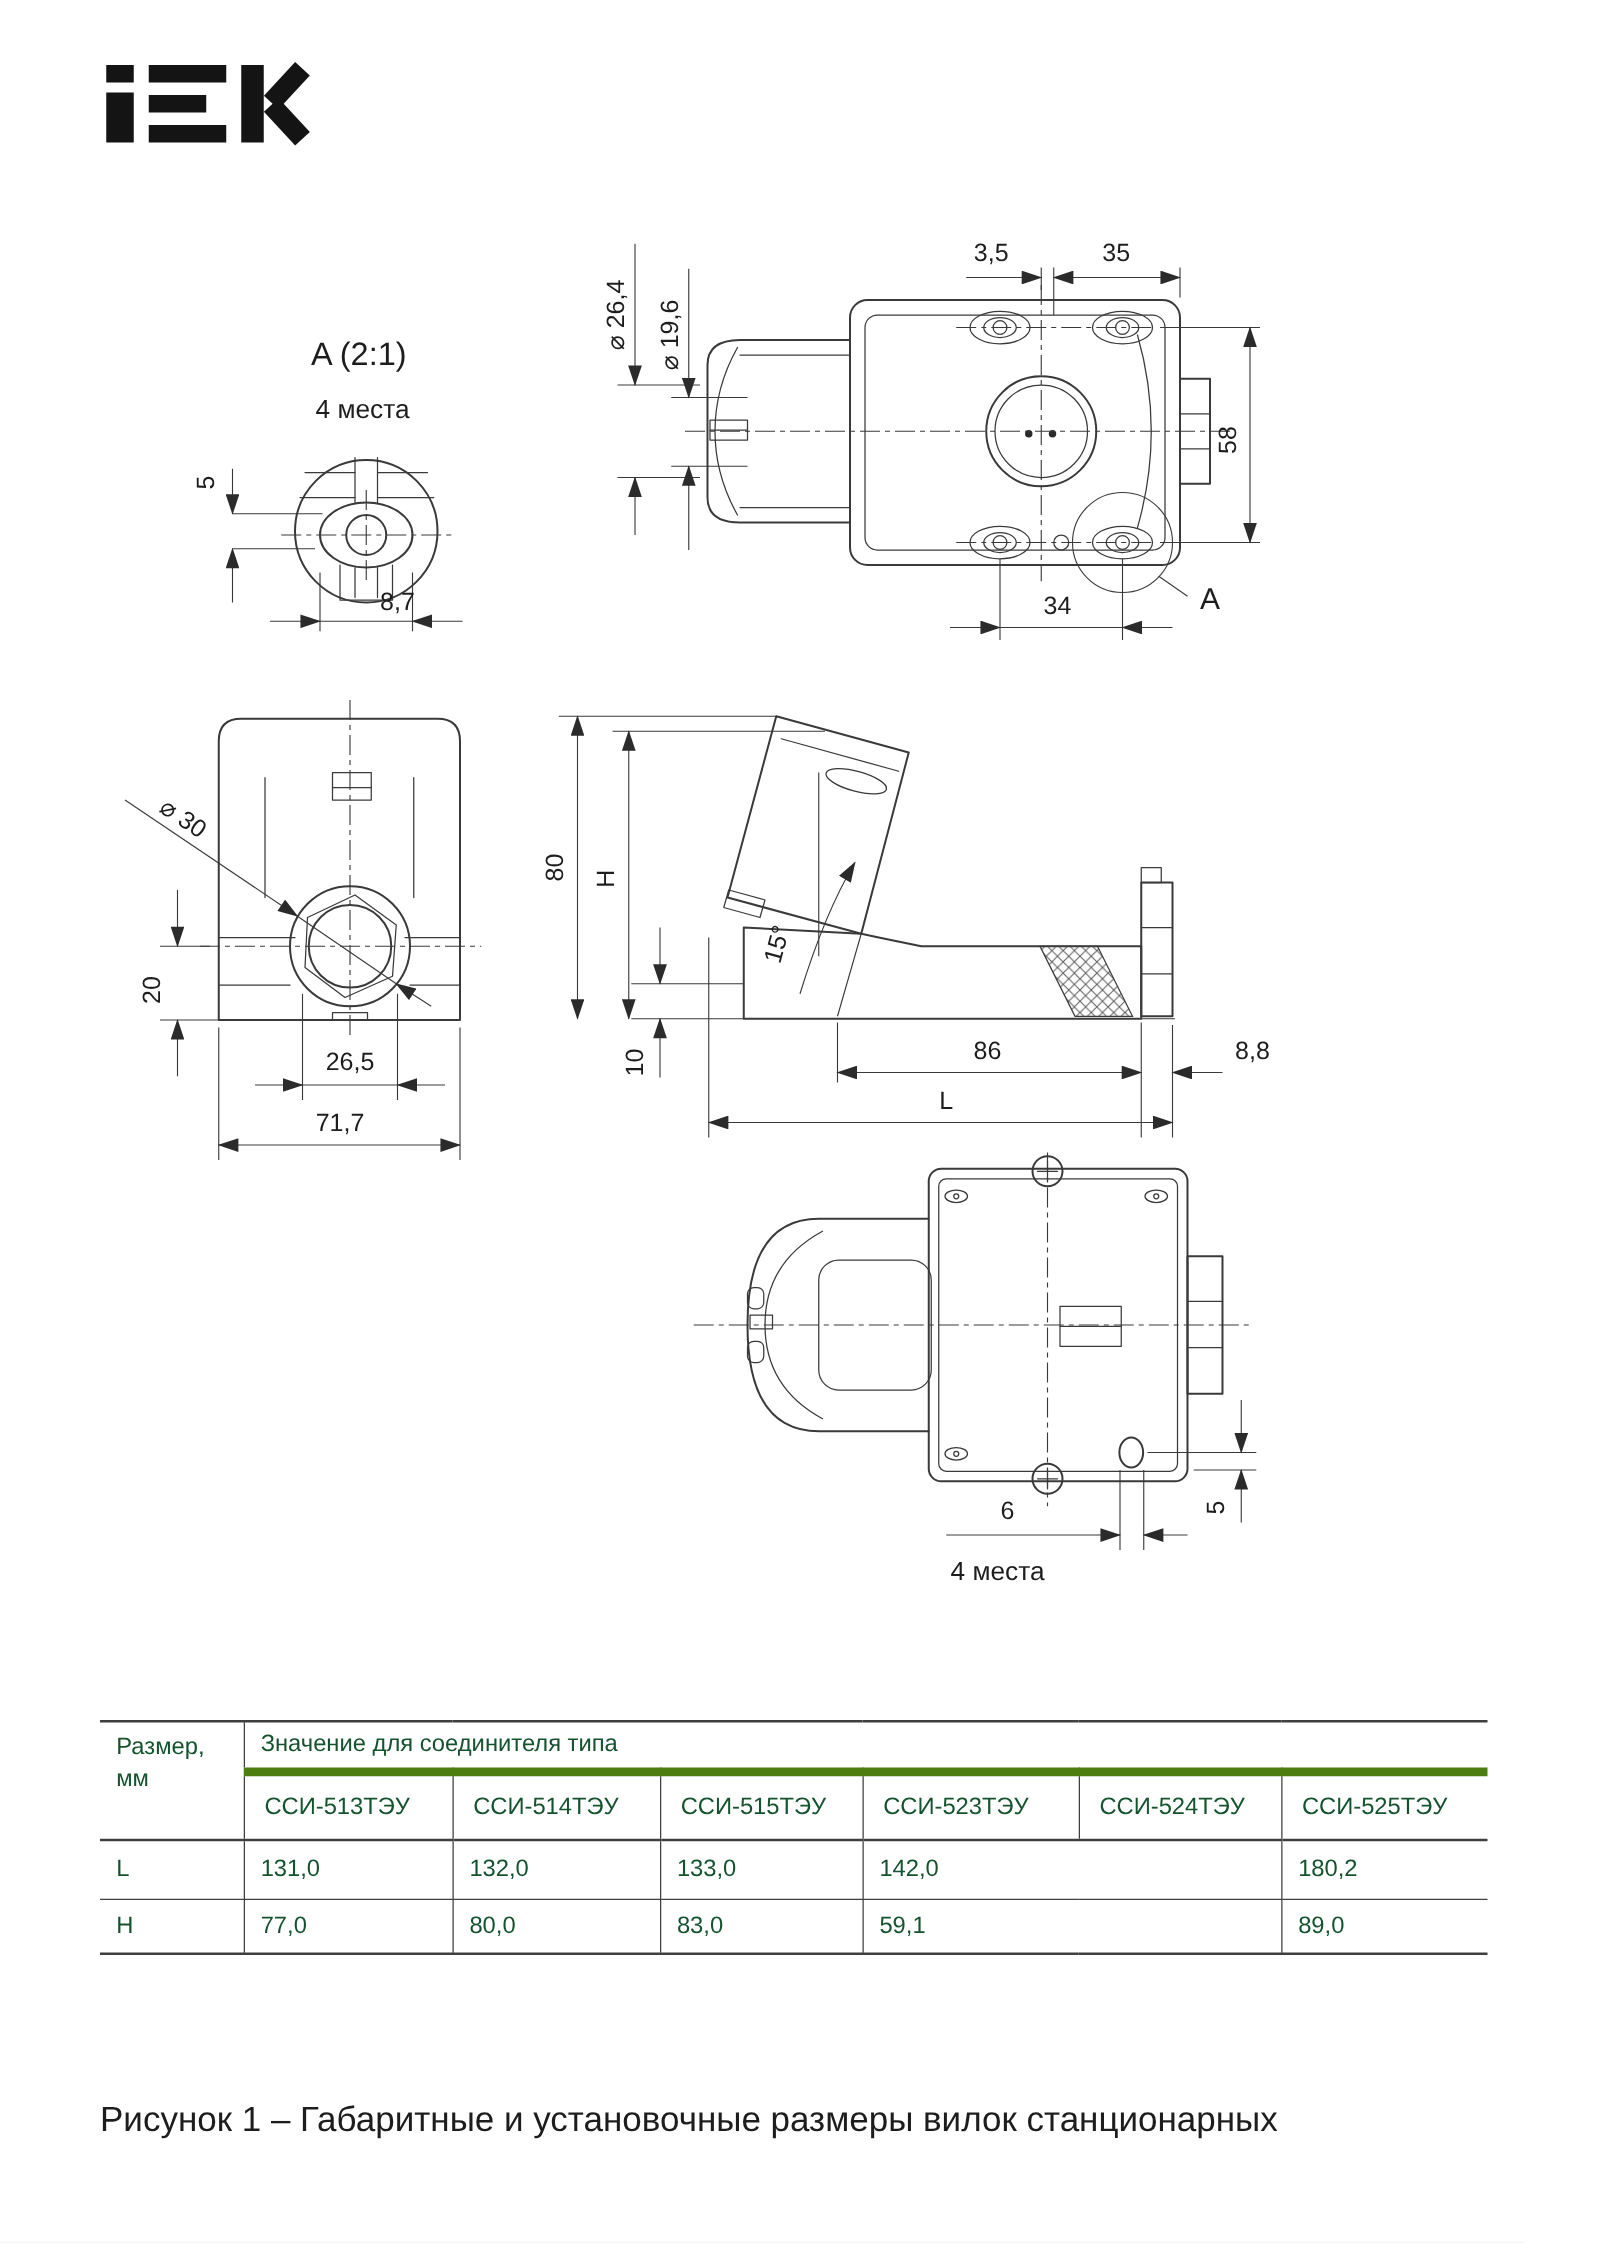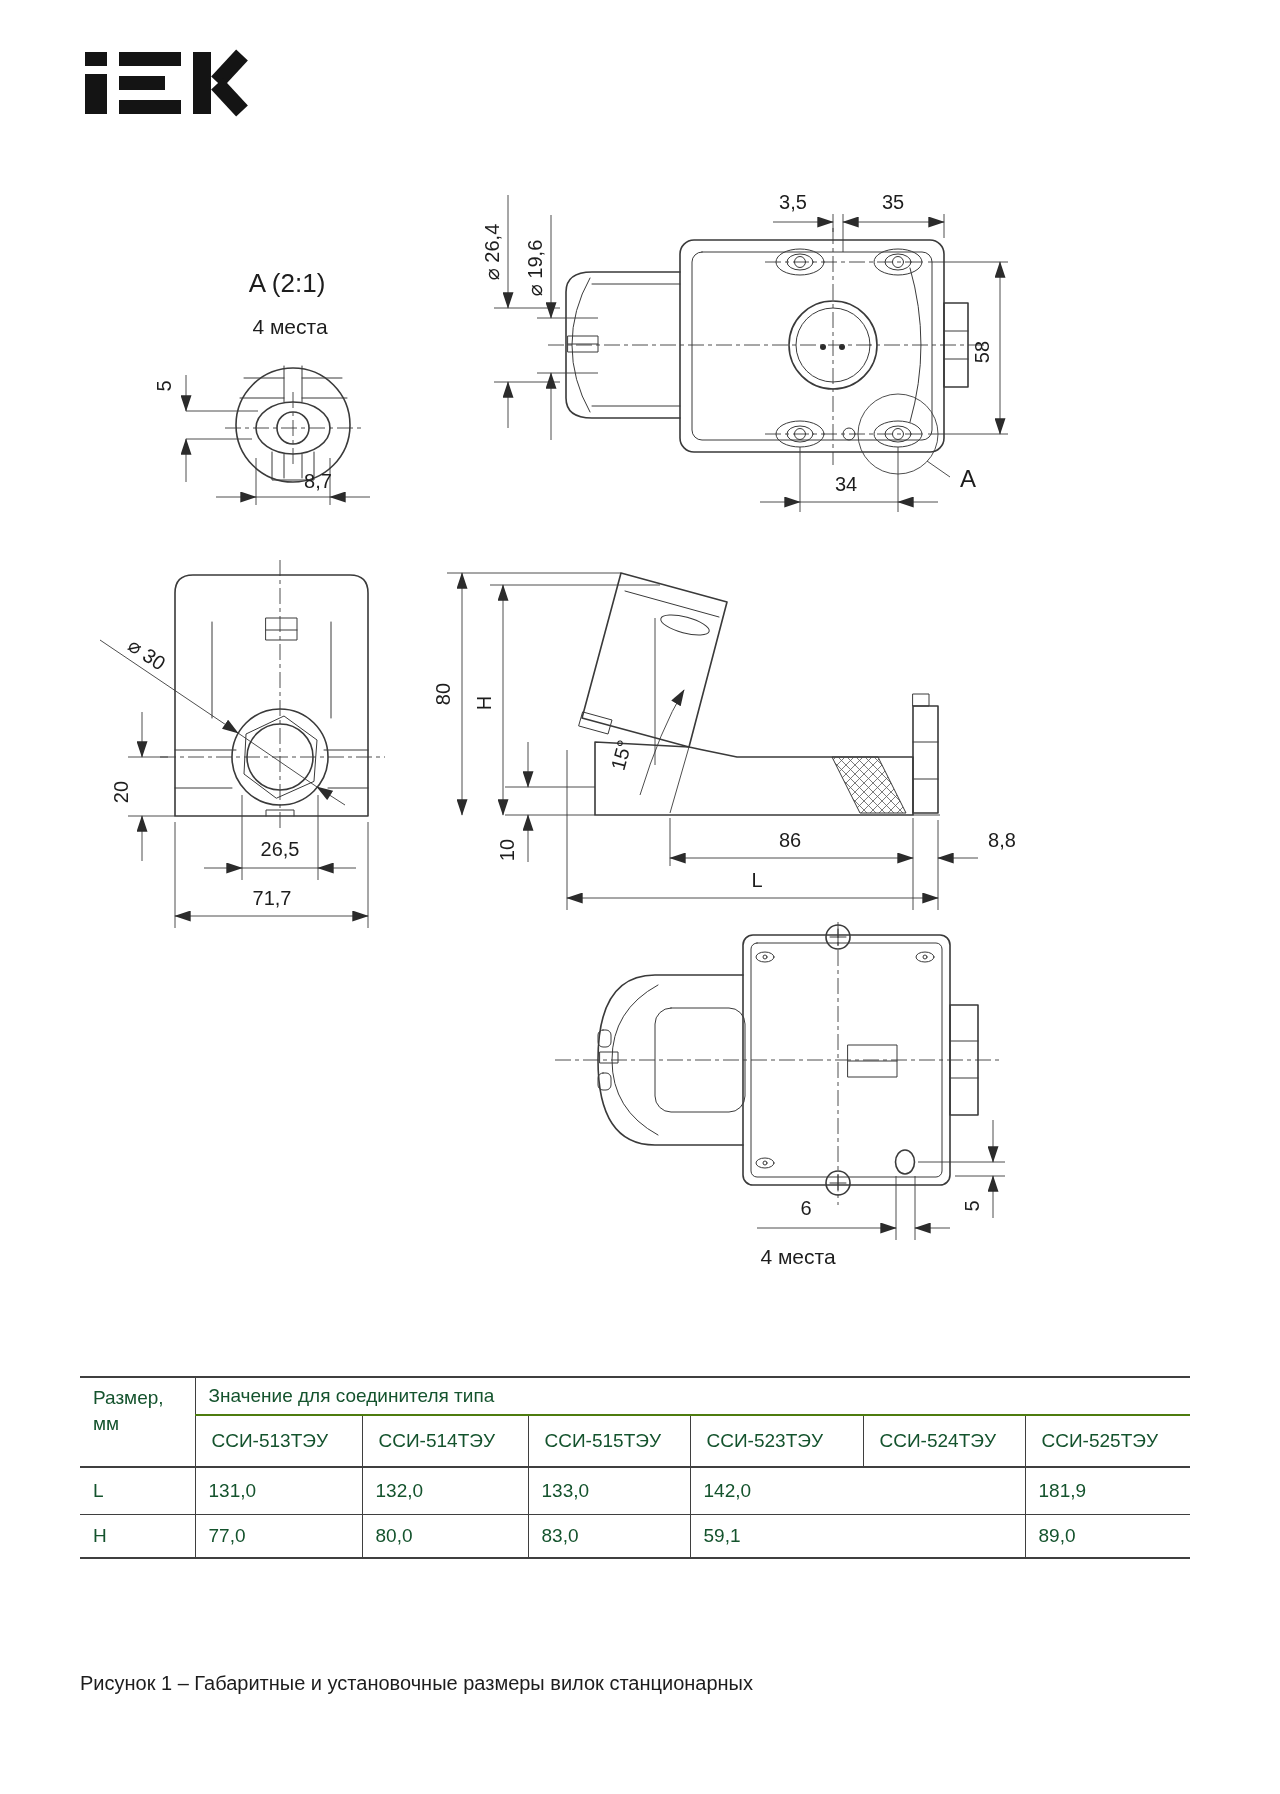--- a/index.html
+++ b/index.html
@@ -17,30 +17,30 @@
   .cl{fill:none;stroke:#3a3a3a;stroke-width:0.9;stroke-dasharray:16 4 4 4;}
   .blk{fill:#141414;stroke:none;}
 
   .dim-table{position:absolute;left:80px;top:1376px;border-collapse:collapse;table-layout:fixed;
              border-top:2px solid #3f3f3f;border-bottom:2px solid #3f3f3f;
              font-size:19px;color:#14532d;}
   .dim-table td,.dim-table th{padding:0 4px 0 13px;text-align:left;font-weight:normal;
              vertical-align:middle;white-space:nowrap;overflow:hidden;}
   .dim-table .rowhead{border-right:1px solid #3f3f3f;border-bottom:2px solid #3f3f3f;
              vertical-align:top;padding-top:7px;line-height:1.35;}
-  .dim-table .group{border-bottom:2px solid #4d7c0f;height:36px;}
+  .dim-table .group{border-bottom:7px solid #4d7c0f;height:36px;}
   .dim-table .type{border-right:1px solid #3f3f3f;border-bottom:2px solid #3f3f3f;height:50px;padding-left:16px;}
   .dim-table .type.last{border-right:none;}
   .dim-table tr.rl td{border-bottom:1px solid #3f3f3f;height:46px;}
   .dim-table tr.rh td{height:42px;}
   .dim-table .namecell{border-right:1px solid #3f3f3f;}
   .dim-table .vcell{border-right:1px solid #3f3f3f;}
   .dim-table .vcell.last{border-right:none;}
 
-  .caption{position:absolute;left:80px;top:1652px;font-size:20px;color:#1d1d1d;}
+  .caption{position:absolute;left:80px;top:1652px;font-size:28px;color:#1d1d1d;}
 </style>
 </head>
 <body>
 
 <div class="page">
 
 <svg width="1280" height="1300" viewBox="0 0 1280 1300">
   <title>IEK</title>
   <defs>
     <marker id="arr" viewBox="0 0 12 8" refX="11.4" refY="4" markerWidth="17" markerHeight="11" orient="auto-start-reverse" markerUnits="userSpaceOnUse">
@@ -289,21 +289,21 @@
     <th class="type">ССИ-523ТЭУ</th>
     <th class="type">ССИ-524ТЭУ</th>
     <th class="type last">ССИ-525ТЭУ</th>
   </tr>
   <tr class="rl">
     <td class="namecell">L</td>
     <td class="vcell">131,0</td>
     <td class="vcell">132,0</td>
     <td class="vcell">133,0</td>
     <td class="vcell" colspan="2">142,0</td>
-    <td class="vcell last">181,9</td>
+    <td class="vcell last">180,2</td>
   </tr>
   <tr class="rh">
     <td class="namecell">H</td>
     <td class="vcell">77,0</td>
     <td class="vcell">80,0</td>
     <td class="vcell">83,0</td>
     <td class="vcell" colspan="2">59,1</td>
     <td class="vcell last">89,0</td>
   </tr>
 </tbody>

